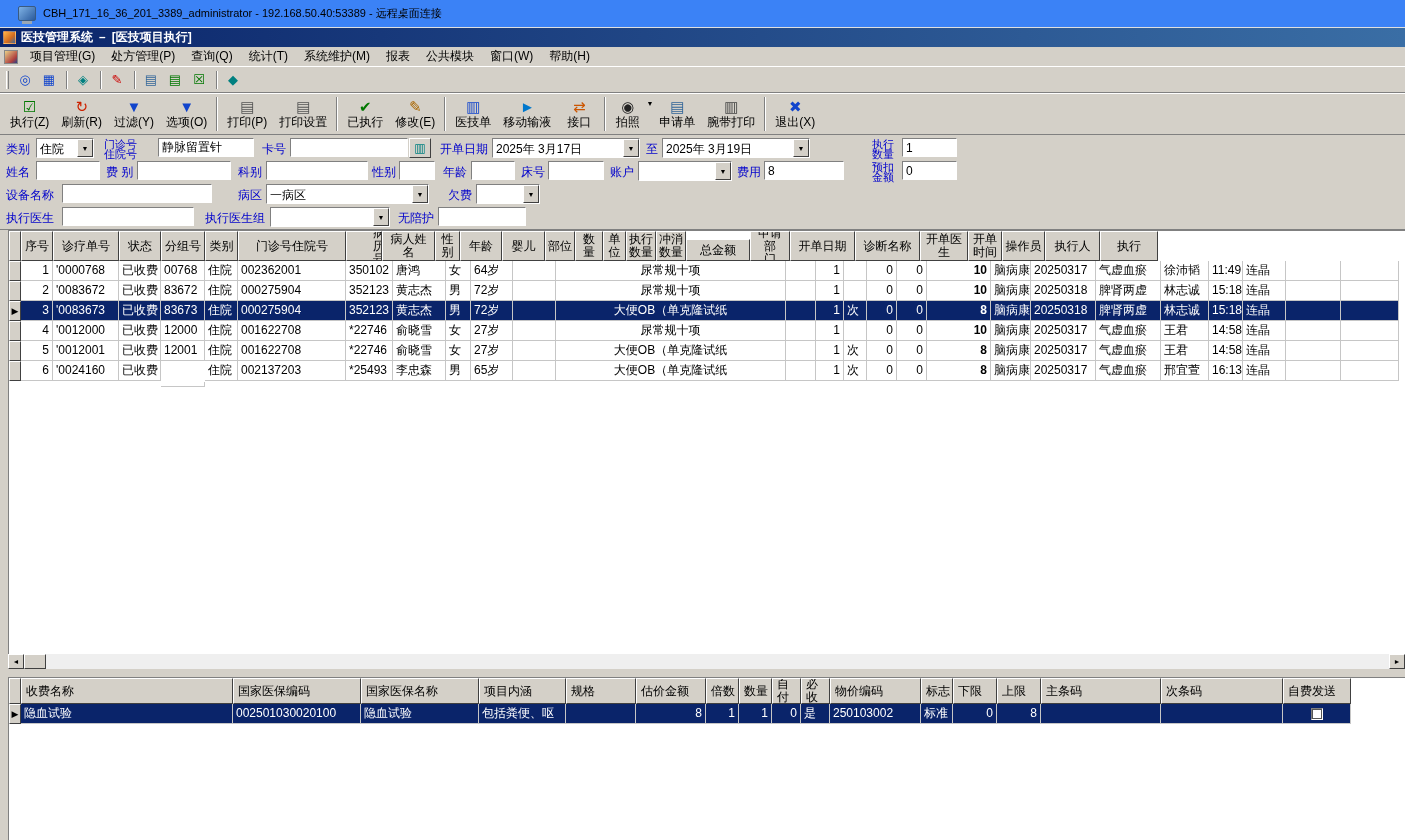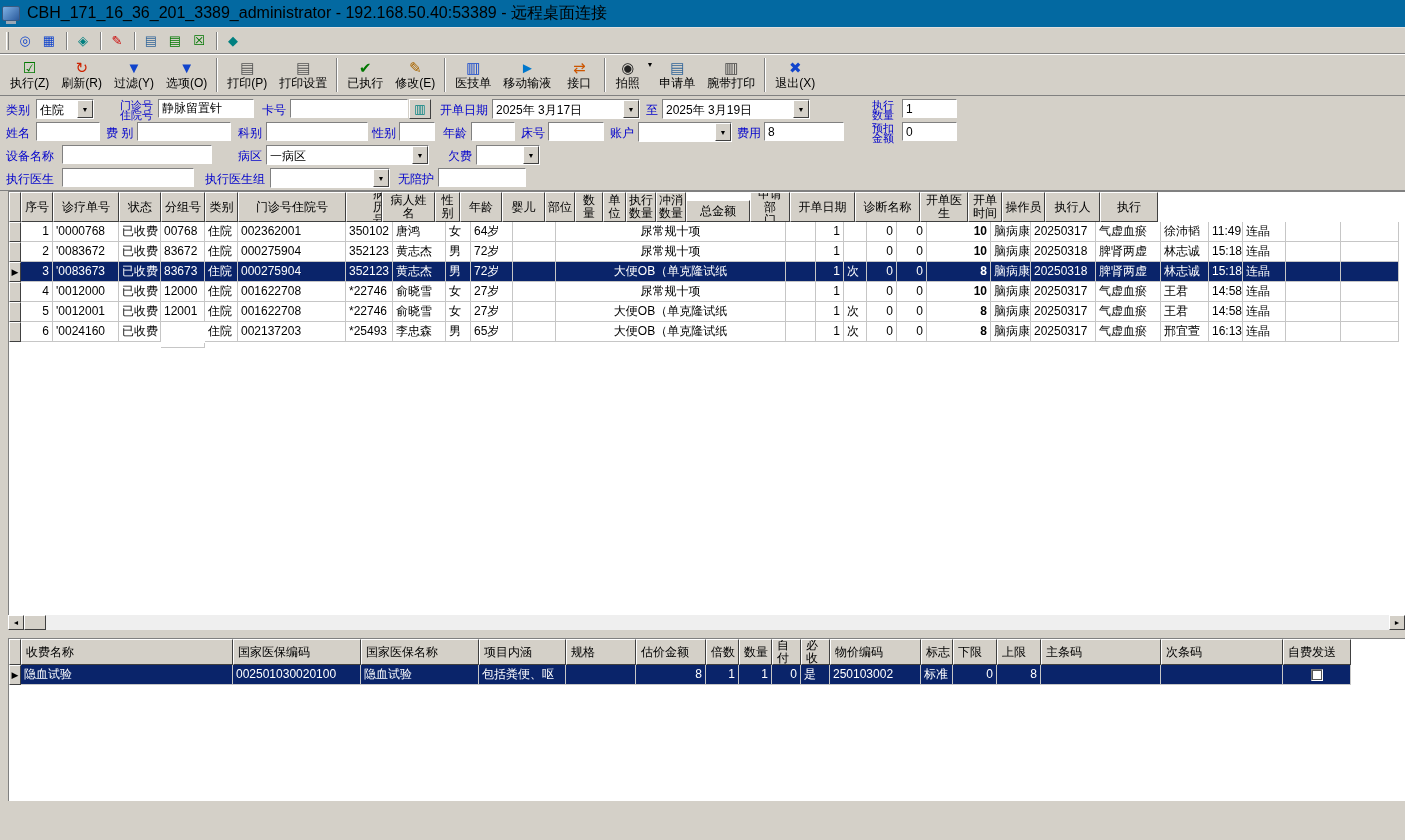--- a/index.html
+++ b/index.html
@@ -6,21 +6,21 @@
   html,body { width:1405px; height:840px; }
   body {
     font-family: "Liberation Sans", "DejaVu Sans", sans-serif;
     font-size: 12px;
     color: #000;
     background: #d4d0c8;
   }
   .screen { position: relative; width: 1405px; height: 840px; background: #d4d0c8; overflow: hidden; }
 
   
-  .rdp-titlebar { height: 28px; background: #0369a1; display: flex; align-items: center; gap: 7px; padding-left: 2px; font-size: 16px; border-bottom: 1px solid #e0e0e0; }
+  .rdp-titlebar { height: 28px; background: #3b82f6; display: flex; align-items: center; gap: 7px; padding-left: 18px; font-size: 11px; border-bottom: 1px solid #e0e0e0; }
   .rdp-icon { width: 18px; height: 15px; background: linear-gradient(135deg,#7fb2e5,#2a5a9c); border: 1px solid #3a5a80; border-radius: 2px; position: relative; flex: none; }
   .rdp-icon::after { content:""; position:absolute; left:3px; bottom:-4px; width:10px; height:3px; background:#9aa7b5; }
 
   
   .app-titlebar { height: 19px; background: linear-gradient(to right,#0a246a,#3a6ea5); color:#fff; font-weight:bold; display:flex; align-items:center; gap:5px; padding-left:3px; }
   .app-icon { width:13px; height:13px; flex:none; background: linear-gradient(135deg,#ffb347,#d2691e 60%,#3a6ea5); border:1px solid #fff3; }
 
   
   .menubar { height: 20px; background:#d4d0c8; display:flex; align-items:center; border-bottom:1px solid #fff; padding-left:2px; }
   .mdi-icon { width:14px; height:14px; margin:0 4px 0 2px; background:linear-gradient(135deg,#e8d28a,#b0413e 70%,#27408b); border:1px solid #888; flex:none; }
@@ -77,21 +77,37 @@
 </head>
 <body>
 
 <div class="screen">
 
   <div class="rdp-titlebar">
     <span class="rdp-icon"></span>
     <span>CBH_171_16_36_201_3389_administrator - 192.168.50.40:53389 - 远程桌面连接</span>
   </div>
 
-
+  <div class="app-titlebar">
+    <span class="app-icon"></span>
+    <span>医技管理系统 － [医技项目执行]</span>
+  </div>
+
+  <div class="menubar" id="menubar">
+    <span class="mdi-icon"></span>
+  <span class="menu-item">项目管理(G)</span>
+      <span class="menu-item">处方管理(P)</span>
+      <span class="menu-item">查询(Q)</span>
+      <span class="menu-item">统计(T)</span>
+      <span class="menu-item">系统维护(M)</span>
+      <span class="menu-item">报表</span>
+      <span class="menu-item">公共模块</span>
+      <span class="menu-item">窗口(W)</span>
+      <span class="menu-item">帮助(H)</span>
+    </div>
 
   <div class="mini-toolbar" id="miniToolbar">
       <div class="grip"></div>
       <div class="mbtn">
         <span style="color: rgb(17, 68, 204);">◎</span>
       </div>
       <div class="mbtn">
         <span style="color: rgb(17, 68, 204);">▦</span>
       </div>
       <div class="msep"></div>
@@ -189,21 +205,21 @@
 
   <div class="filter-panel">
 
     <span class="flabel" style="left:6px;top:6px">类别</span>
     <span class="combo" style="left:36px;top:3px;width:58px">
       <span class="combo-text">住院</span>
       <span class="combo-btn">
           <span>▼</span>
         </span>
     </span>
-    <span class="flabel2" style="left:120px;top:4px">门诊号
+    <span class="flabel2" style="left:104px;top:4px">门诊号
 住院号</span>
     <input class="tin" style="left: 158px; top: 3px; width: 96px;" value="静脉留置针">
     <span class="flabel" style="left:262px;top:6px">卡号</span>
     <input class="tin" style="left: 290px; top: 3px; width: 118px;" value="">
     <span class="icon-btn" style="left:409px;top:3px">
         <span>▥</span>
       </span>
     <span class="flabel" style="left:440px;top:6px">开单日期</span>
     <span class="combo" style="left:492px;top:3px;width:148px">
       <span class="combo-text">2025年 3月17日</span>

